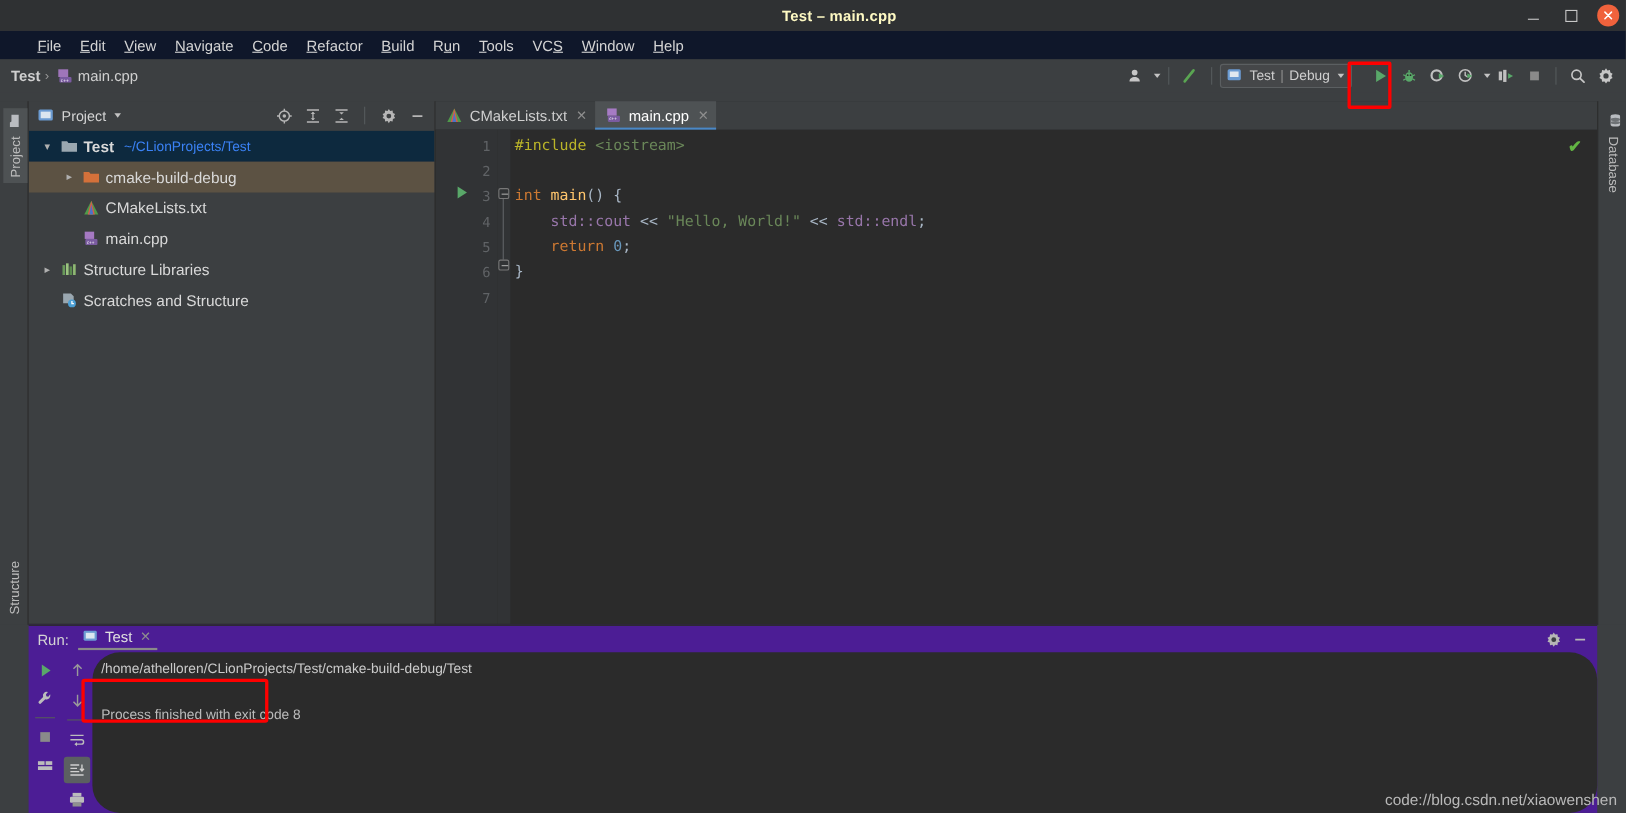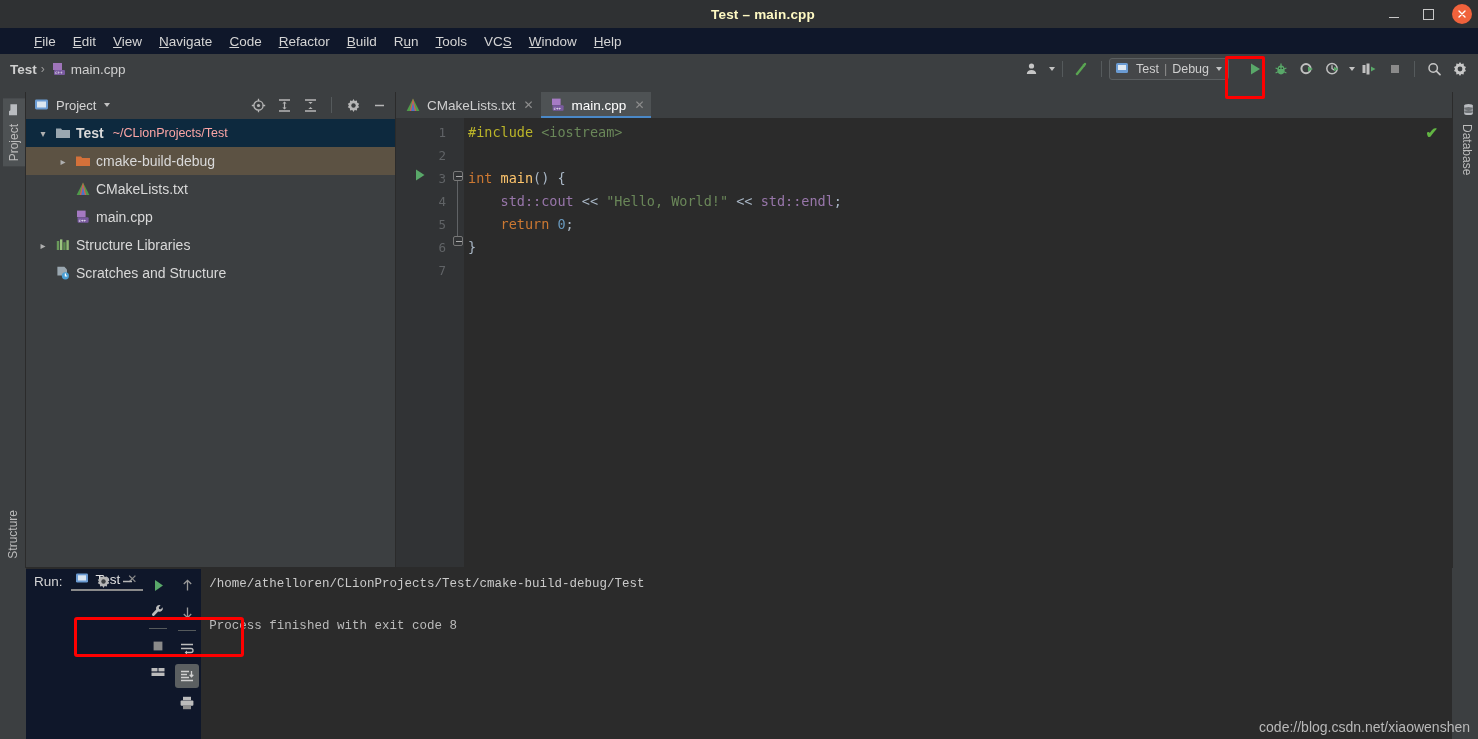--- a/index.html
+++ b/index.html
@@ -71,21 +71,21 @@
   .projhdr { height: 26px; display: flex; align-items: center; padding: 0 6px 0 8px; gap: 6px; }
   .projhdr .ptitle { color: #d4d4d4; font-size: 13px; }
   .projhdr .spacer { flex: 1; }
   .pbtn { width: 20px; height: 20px; display: flex; align-items: center; justify-content: center; cursor: pointer; border-radius: 3px; }
 
   .tree { flex: 1; overflow: hidden; padding-top: 1px; }
   .trow { height: 28px; display: flex; align-items: center; gap: 5px; padding-right: 6px; cursor: pointer; font-size: 14px; color: #d9d9d9; }
   .trow.sel { background: #0d293e; }
   .trow.sel2 { background: #5c5243; }
   .twist { width: 14px; text-align: center; color: #b0b0b0; font-size: 10px; flex: none; }
-  .tpath { color: #fca5a5; font-size: 12.5px; margin-left: 4px; }
+  .tpath { color: #3b82f6; font-size: 12.5px; margin-left: 4px; }
 
   
   .ico { width: 16px; height: 16px; flex: none; display: inline-block; position: relative; }
 
   
   .editor { flex: 1; display: flex; flex-direction: column; background: #2b2b2b; min-width: 0; }
   .tabsbar { height: 26px; background: #3c3f41; display: flex; align-items: stretch; }
   .tab { display: flex; align-items: center; gap: 6px; padding: 0 7px 0 9px; cursor: pointer;
          font-size: 13.5px; color: #cfcfcf; position: relative; }
   .tab.active { background: #4e5254; color: #ffffff; }
@@ -112,37 +112,37 @@
   .inc  { color: #6a8759; }
   .str  { color: #6a8759; }
   .num  { color: #6897bb; }
   .fn   { color: #ffc66d; }
   .op   { color: #a9b7c6; }
   .cout { color: #9876aa; }
   .codecheck { position: absolute; right: 14px; top: 6px; color: #62b543; font-size: 15px; font-weight: bold; }
 
   
   .runwin { position: absolute; left: 26px; right: 26px; bottom: 0; height: 171px;
-            background: #0f172a; border-top: 1px solid #2b2b2b; display: flex; flex-direction: row; }
+            background: #4c1d95; border-top: 1px solid #2b2b2b; display: flex; flex-direction: column; }
   .runhdr { height: 24px; display: flex; align-items: center; padding-left: 8px; gap: 8px; position: relative; }
   .runhdr .rlabel { color: #d4d4d4; font-size: 13.5px; }
   .runtab { display: flex; align-items: center; gap: 5px; font-size: 13.5px; color: #e0e0e0;
             padding: 0 6px 2px 4px; border-bottom: 2px solid #8a8a8a; cursor: pointer; }
   .runhdr .rright { position: absolute; right: 6px; display: flex; align-items: center; gap: 4px; }
 
   .runbody { flex: 1; display: flex; min-height: 0; }
   .runrail { width: 30px; flex: none; display: flex; flex-direction: column; align-items: center; padding-top: 4px; gap: 2px; }
   .runrail2 { width: 28px; flex: none; display: flex; flex-direction: column; align-items: center; padding-top: 4px; gap: 3px; }
   .rbtn { width: 24px; height: 24px; display: flex; align-items: center; justify-content: center; cursor: pointer; border-radius: 3px; }
   .rbtn.on { background: #5b5f61; }
   .railsep { width: 18px; height: 1px; background: #555a5c; margin: 3px 0; }
 
   .console { flex: 1; background: #2b2b2b; padding: 5px 0 0 8px; position: relative;
-             font-family: Liberation Mono, monospace; font-size: 12.5px; line-height: 21px;
-             color: #bbbbbb; overflow: hidden; }
+             font-family: Liberation Sans, sans-serif; font-size: 12.5px; line-height: 21px;
+             color: #bbbbbb; overflow: hidden; border-radius: 25px; }
   .cline { height: 21px; white-space: pre; }
   .cpath { color: #cacaca; }
   .hl-hello { position: absolute; border: 3px solid #fe0000; border-radius: 3px;
               left: 74px; top: 617px; width: 170px; height: 40px; pointer-events: none; z-index: 40; }
 
   .watermark { position: absolute; right: 8px; bottom: 4px; color: #b9b9b9;
                font-size: 14px; z-index: 30; }
   .hsplit { position: absolute; left: 26px; right: 26px; bottom: 171px; height: 1px; background: #2b2b2b; }
 </style>
 </head>

